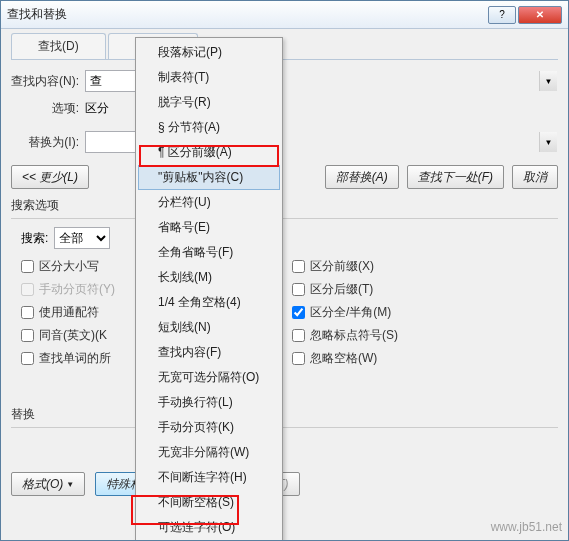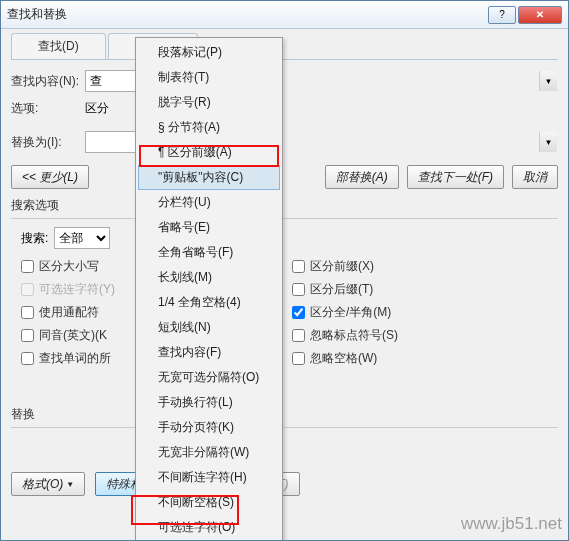--- a/index.html
+++ b/index.html
@@ -8,42 +8,42 @@
 .titlebar { height: 28px; background: linear-gradient(#fdfefe, #e6eef7); display: flex; align-items: center; padding: 0 6px; border-bottom: 1px solid #b8c7d8; }
 .title { flex: 1; color: #222; }
 .tbtns { display: flex; gap: 2px; }
 .tbtn { width: 28px; height: 18px; border: 1px solid #6b8aab; border-radius: 2px; display: flex; align-items: center; justify-content: center; font-size: 10px; }
 .tbtn.help { background: linear-gradient(#f6fafd,#d6e4f2); }
 .tbtn.close { width: 44px; background: linear-gradient(#f08080,#d43c2a); color: #fff; font-weight: bold; }
 .content { padding: 4px 10px 8px; }
 .tabs { display: flex; border-bottom: 1px solid #b8c7d8; margin-bottom: 10px; }
 .tab { padding: 4px 26px; background: #f4f4f4; border: 1px solid #b8c7d8; border-bottom: none; margin-right: 2px; border-radius: 3px 3px 0 0; color: #333; }
 .row { display: flex; align-items: center; margin-bottom: 8px; gap: 6px; }
-.lbl { width: 68px; text-align: left; color: #333; }
+.lbl { width: 68px; text-align: right; color: #333; }
 .inp { flex: 1; height: 22px; border: 1px solid #abadb3; background: #fff; padding: 0 4px; }
 .combo { position: relative; flex: 1; }
 .combo .arrow { position: absolute; right: 1px; top: 1px; width: 18px; height: 20px; background: linear-gradient(#f6f6f6,#ddd); border-left: 1px solid #ccc; display: flex; align-items: center; justify-content: center; font-size: 8px; }
 .btnrow { display: flex; gap: 8px; margin: 12px 0 8px; align-items: center; }
 .btn { height: 24px; padding: 0 10px; border: 1px solid #8e8f8f; background: linear-gradient(#fdfdfd,#e4e4e4); border-radius: 2px; color: #222; display: inline-flex; align-items: center; font-style: italic; }
 .btn.disabled { color: #999; }
 .section-title { font-weight: normal; color: #333; margin: 6px 0 4px; }
 .section { border-top: 1px solid #ccc; padding-top: 6px; }
 .opts { display: flex; }
 .col { flex: 1; }
 .col-right { flex: 1.1; padding-left: 20px; }
 .chk { display: flex; align-items: center; gap: 5px; padding: 3px 0 3px 10px; color: #333; }
 .chk input { width: 13px; height: 13px; }
 .chk.disabled { color: #aaa; }
 .menu { position: absolute; left: 134px; top: 36px; width: 148px; background: #f2f2f2; border: 1px solid #9a9a9a; box-shadow: 2px 2px 4px rgba(0,0,0,.2); padding: 2px; }
 .mitem { padding: 4px 10px 4px 20px; color: #222; white-space: nowrap; }
 .mitem.sel { background: #d8e6f2; border: 1px solid #8ab5db; padding: 3px 9px 3px 19px; }
 .red-box { position: absolute; border: 2px solid #e11; pointer-events: none; }
 .red-box.r1 { left: 138px; top: 144px; width: 140px; height: 22px; }
 .red-box.r2 { left: 130px; top: 494px; width: 108px; height: 30px; }
-.watermark { position: absolute; right: 6px; bottom: 6px; color: rgba(0,0,0,.35); font-size: 17px; }
+.watermark { position: absolute; right: 6px; bottom: 6px; color: rgba(0,0,0,.35); font-size: 12px; }
 .special-btn { border: 1px solid #3c7fb1; background: linear-gradient(#eaf6fd,#bee6fd); }
 .spacer { flex: 1; }
 .searchrow { display: flex; align-items: center; gap: 6px; padding: 2px 0 6px 10px; }
 .searchsel { width: 56px; height: 22px; border: 1px solid #abadb3; background: #fff; }
 .btnleft-row { display: flex; gap: 10px; margin-top: 38px; align-items: center; }
 .dropdown-arrow { font-size: 8px; margin-left: 3px; }
 </style>
 </head>
 <body>
 
@@ -96,21 +96,21 @@
         <select class="searchsel"><option>全部</option></select>
       </div>
       <div class="opts">
         <div class="col">
           <label class="chk">
               <input type="checkbox" style="">
               <span>区分大小写</span>
             </label>
           <label class="chk disabled">
               <input type="checkbox" disabled="" style="">
-              <span>可选连字符(Y)</span>
+              <span>手动分页符(Y)</span>
             </label>
           <label class="chk">
               <input type="checkbox" style="">
               <span>使用通配符</span>
             </label>
           <label class="chk">
               <input type="checkbox" style="">
               <span>同音(英文)(K</span>
             </label>
           <label class="chk">

